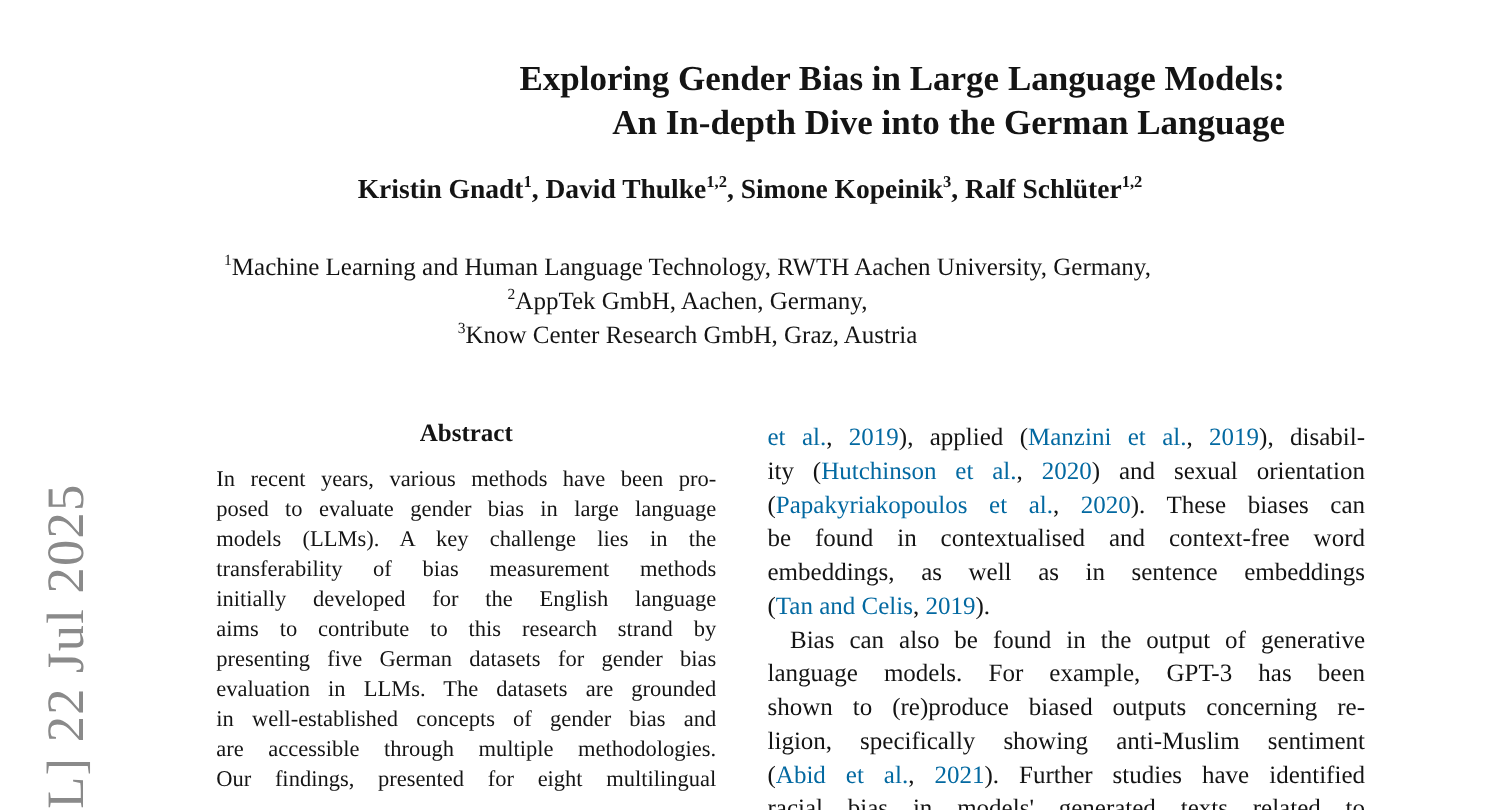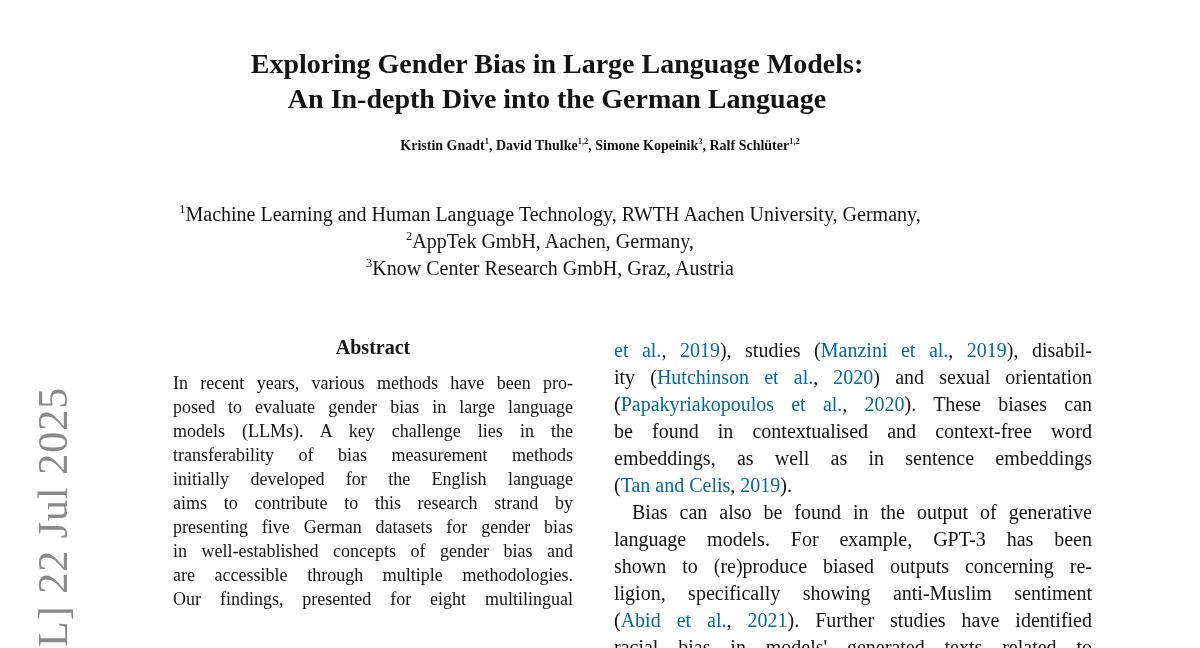--- a/index.html
+++ b/index.html
@@ -10,27 +10,27 @@
   }
   
   #watermark{
     position:absolute;left:31px;top:647px;
     transform-origin:0 0;transform:rotate(-90deg);
     font-size:42px;line-height:44px;color:#8a8a8a;
     white-space:nowrap;letter-spacing:1px;
   }
   
   #title{
-    position:absolute;top:46px;left:0;width:1028px;text-align:center;
-    font-size:28px;font-weight:bold;line-height:35px;padding-left:43px;
+    position:absolute;top:46px;left:0;width:1028px;text-align:right;
+    font-size:28px;font-weight:bold;line-height:35px;
   }
   
   #authors{
     position:absolute;top:138px;left:0;width:1200px;text-align:center;
-    font-size:14px;font-weight:bold;
+    font-size:22px;font-weight:bold;
   }
   #authors sup{font-size:60%;line-height:0;}
   
   #affiliations{
     position:absolute;top:201px;left:0;width:1100px;text-align:center;
     font-size:20px;line-height:27px;
   }
   #affiliations sup{font-size:62%;line-height:0;}
   
   #abstract-heading{
@@ -72,27 +72,28 @@
 
   <div id="abstract-heading">Abstract</div>
   <div id="abstract-lines">
       <div class="line"><span>In recent years, various methods have been pro-</span></div>
       <div class="line"><span>posed to evaluate gender bias in large language</span></div>
       <div class="line"><span>models (LLMs).  A key challenge lies in the</span></div>
       <div class="line"><span>transferability of bias measurement methods</span></div>
       <div class="line"><span>initially developed for the English language</span></div>
       <div class="line"><span>aims to contribute to this research strand by</span></div>
       <div class="line"><span>presenting five German datasets for gender bias</span></div>
+      <div class="line"><span>evaluation in LLMs. The datasets are grounded</span></div>
       <div class="line"><span>in well-established concepts of gender bias and</span></div>
       <div class="line"><span>are accessible through multiple methodologies.</span></div>
       <div class="line"><span>Our findings, presented for eight multilingual</span></div>
     </div>
 
   <div id="right-col">
-      <div class="line"><span class="cite">et al.</span><span>, </span><span class="cite">2019</span><span>), studies (</span><span class="cite">Manzini et al.</span><span>, </span><span class="cite">2019</span><span>), disabil-</span></div>
+      <div class="line"><span class="cite">et al.</span><span>, </span><span class="cite">2019</span><span>), applied (</span><span class="cite">Manzini et al.</span><span>, </span><span class="cite">2019</span><span>), disabil-</span></div>
       <div class="line"><span>ity (</span><span class="cite">Hutchinson et al.</span><span>, </span><span class="cite">2020</span><span>) and sexual orientation</span></div>
       <div class="line"><span>(</span><span class="cite">Papakyriakopoulos et al.</span><span>, </span><span class="cite">2020</span><span>). These biases can</span></div>
       <div class="line"><span>be found in contextualised and context-free word</span></div>
       <div class="line"><span>embeddings, as well as in sentence embeddings</span></div>
       <div class="line end"><span>(</span><span class="cite">Tan and Celis</span><span>, </span><span class="cite">2019</span><span>).</span></div>
       <div class="line indent"><span>Bias can also be found in the output of generative</span></div>
       <div class="line"><span>language models.  For example, GPT-3 has been</span></div>
       <div class="line"><span>shown to (re)produce biased outputs concerning re-</span></div>
       <div class="line"><span>ligion, specifically showing anti-Muslim sentiment</span></div>
       <div class="line"><span>(</span><span class="cite">Abid et al.</span><span>, </span><span class="cite">2021</span><span>). Further studies have identified</span></div>

